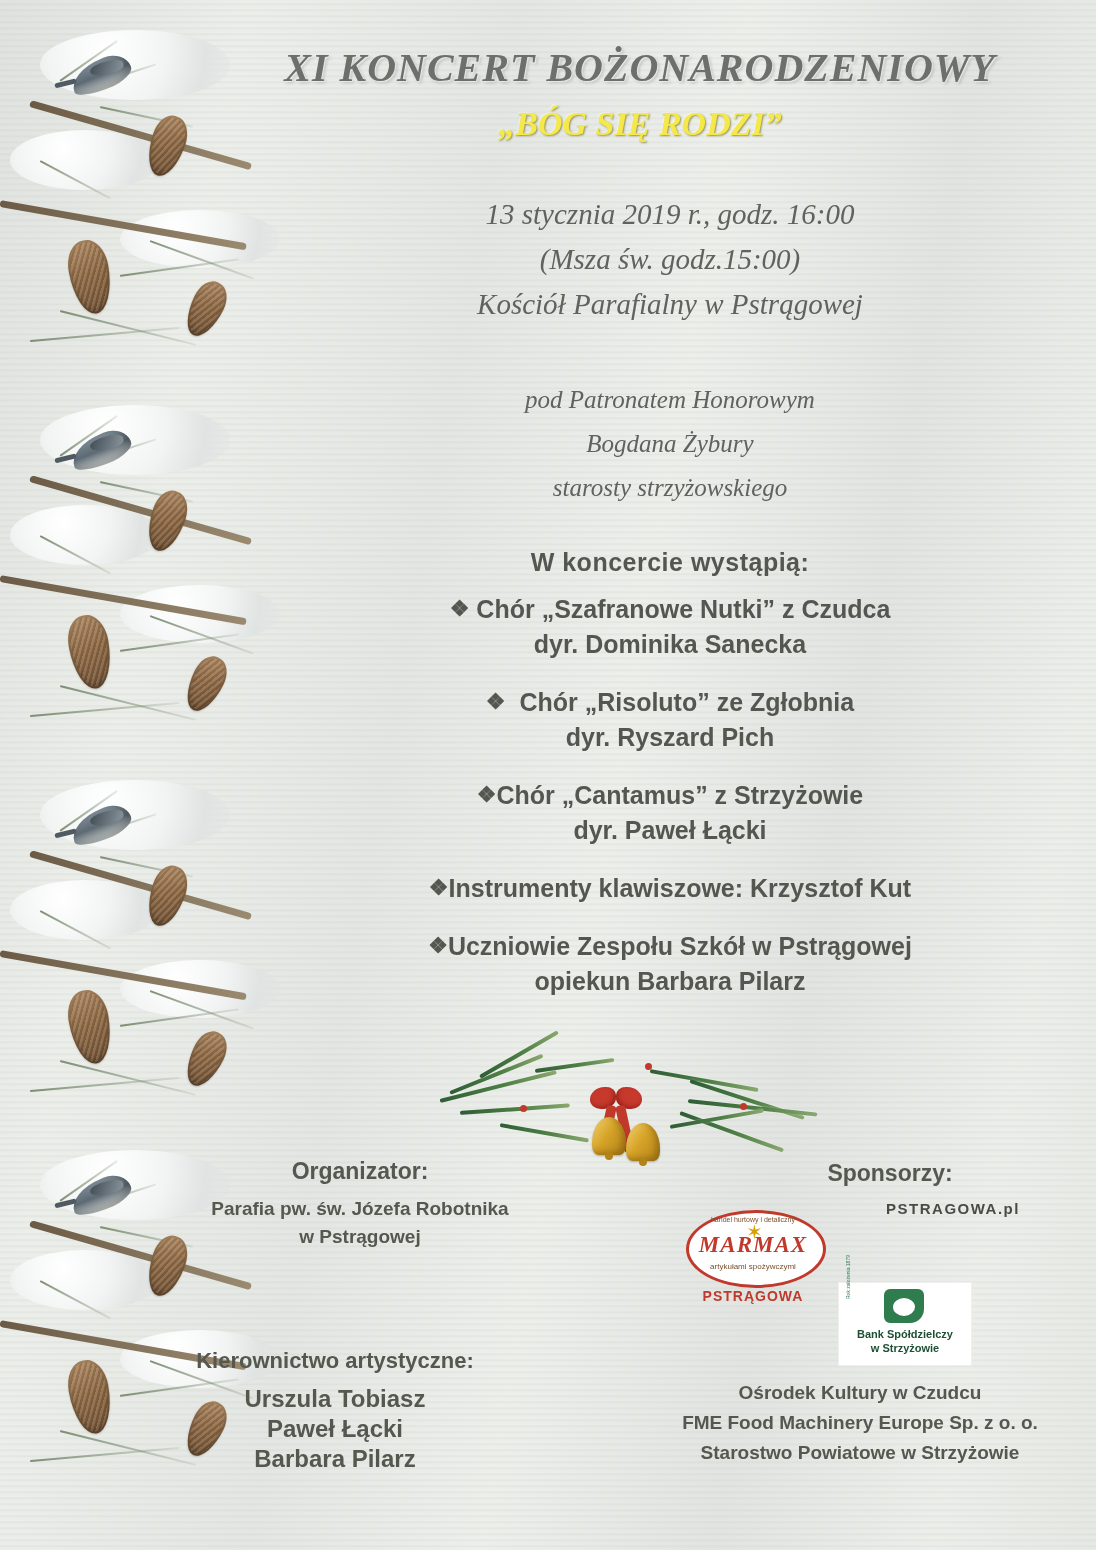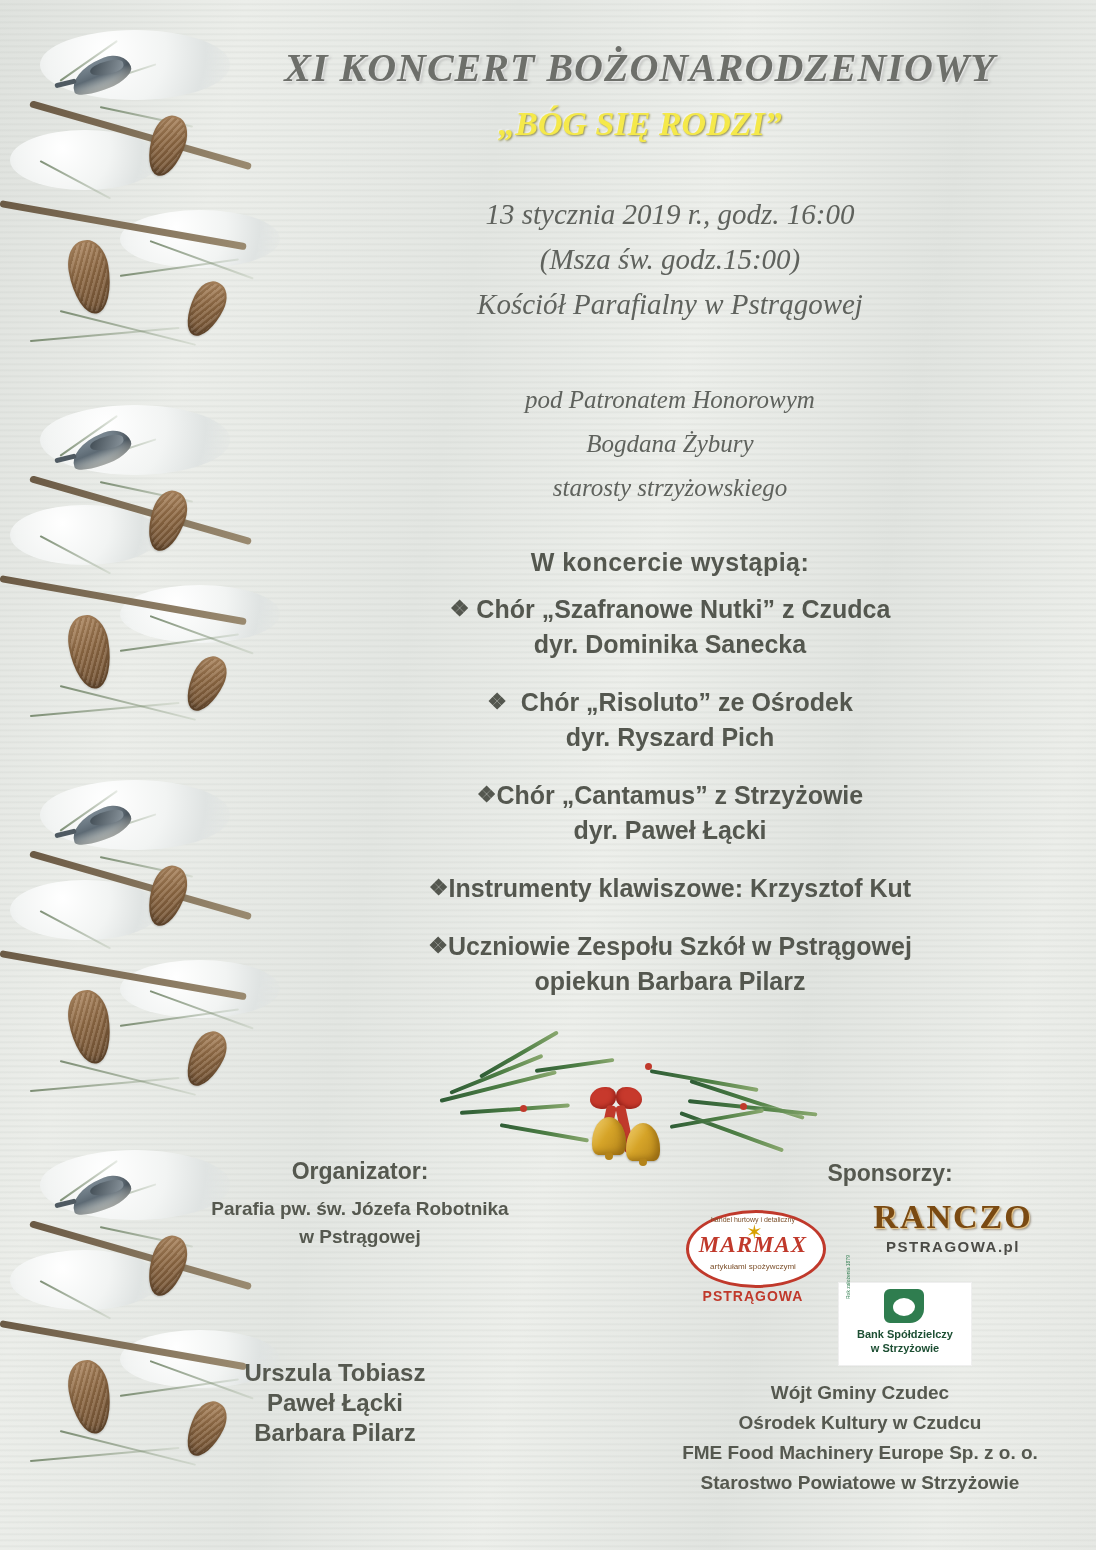--- a/index.html
+++ b/index.html
@@ -547,21 +547,21 @@
         <span class="line1">
           <span class="diamond">❖</span>
           <span>Chór „Szafranowe Nutki” z Czudca</span>
         </span>
         <span class="line2">dyr. Dominika Sanecka</span>
       </div>
 
       <div class="perf-group">
         <span class="line1">
           <span class="diamond">❖</span>
-          &nbsp;<span>Chór „Risoluto” ze Ośrodek</span>
+          &nbsp;<span>Chór „Risoluto” ze Zgłobnia</span>
         </span>
         <span class="line2">dyr. Ryszard Pich</span>
       </div>
 
       <div class="perf-group">
         <span class="line1">
           <span class="diamond">❖</span><span>Chór „Cantamus” z Strzyżowie</span>
         </span>
         <span class="line2">dyr. Paweł Łącki</span>
       </div>
@@ -608,52 +608,51 @@
 
   <div class="organizer-block">
     <div class="head">Organizator:</div>
     <div class="body">
       <div>Parafia pw. św. Józefa Robotnika</div>
       <div>w Pstrągowej</div>
     </div>
   </div>
 
   <div class="artistic-block">
+    <div class="head">Kierownictwo artystyczne:</div>
     <div class="body">
       <div>Urszula Tobiasz</div>
       <div>Paweł Łącki</div>
       <div>Barbara Pilarz</div>
     </div>
   </div>
 
   <div class="sponsors-head">Sponsorzy:</div>
 
   <div class="logo-marmax">
     <div class="oval"></div>
     <div class="tiny-top">handel hurtowy i detaliczny</div>
     <div class="star">✶</div>
     <div class="word">MARMAX</div>
     <div class="tiny-bot">artykułami spożywczymi</div>
     <div class="town">PSTRĄGOWA</div>
   </div>
 
   <div class="logo-ranczo">
-    <div class="brand">RANCZO</div>
     <div class="dom">PSTRAGOWA.pl</div>
   </div>
 
   <div class="logo-bank">
     <div class="est">Rok założenia 1879</div>
     <div class="mark"></div>
     <div class="bn">
       <div>Bank Spółdzielczy</div>
       <div>w Strzyżowie</div>
     </div>
   </div>
 
   <div class="sponsor-list">
-    <div>Wójt Gminy Czudec</div>
     <div>Ośrodek Kultury w Czudcu</div>
     <div>FME Food Machinery Europe Sp. z o. o.</div>
     <div>Starostwo Powiatowe w Strzyżowie</div>
   </div>
 
 </div>
 
 </body></html>

